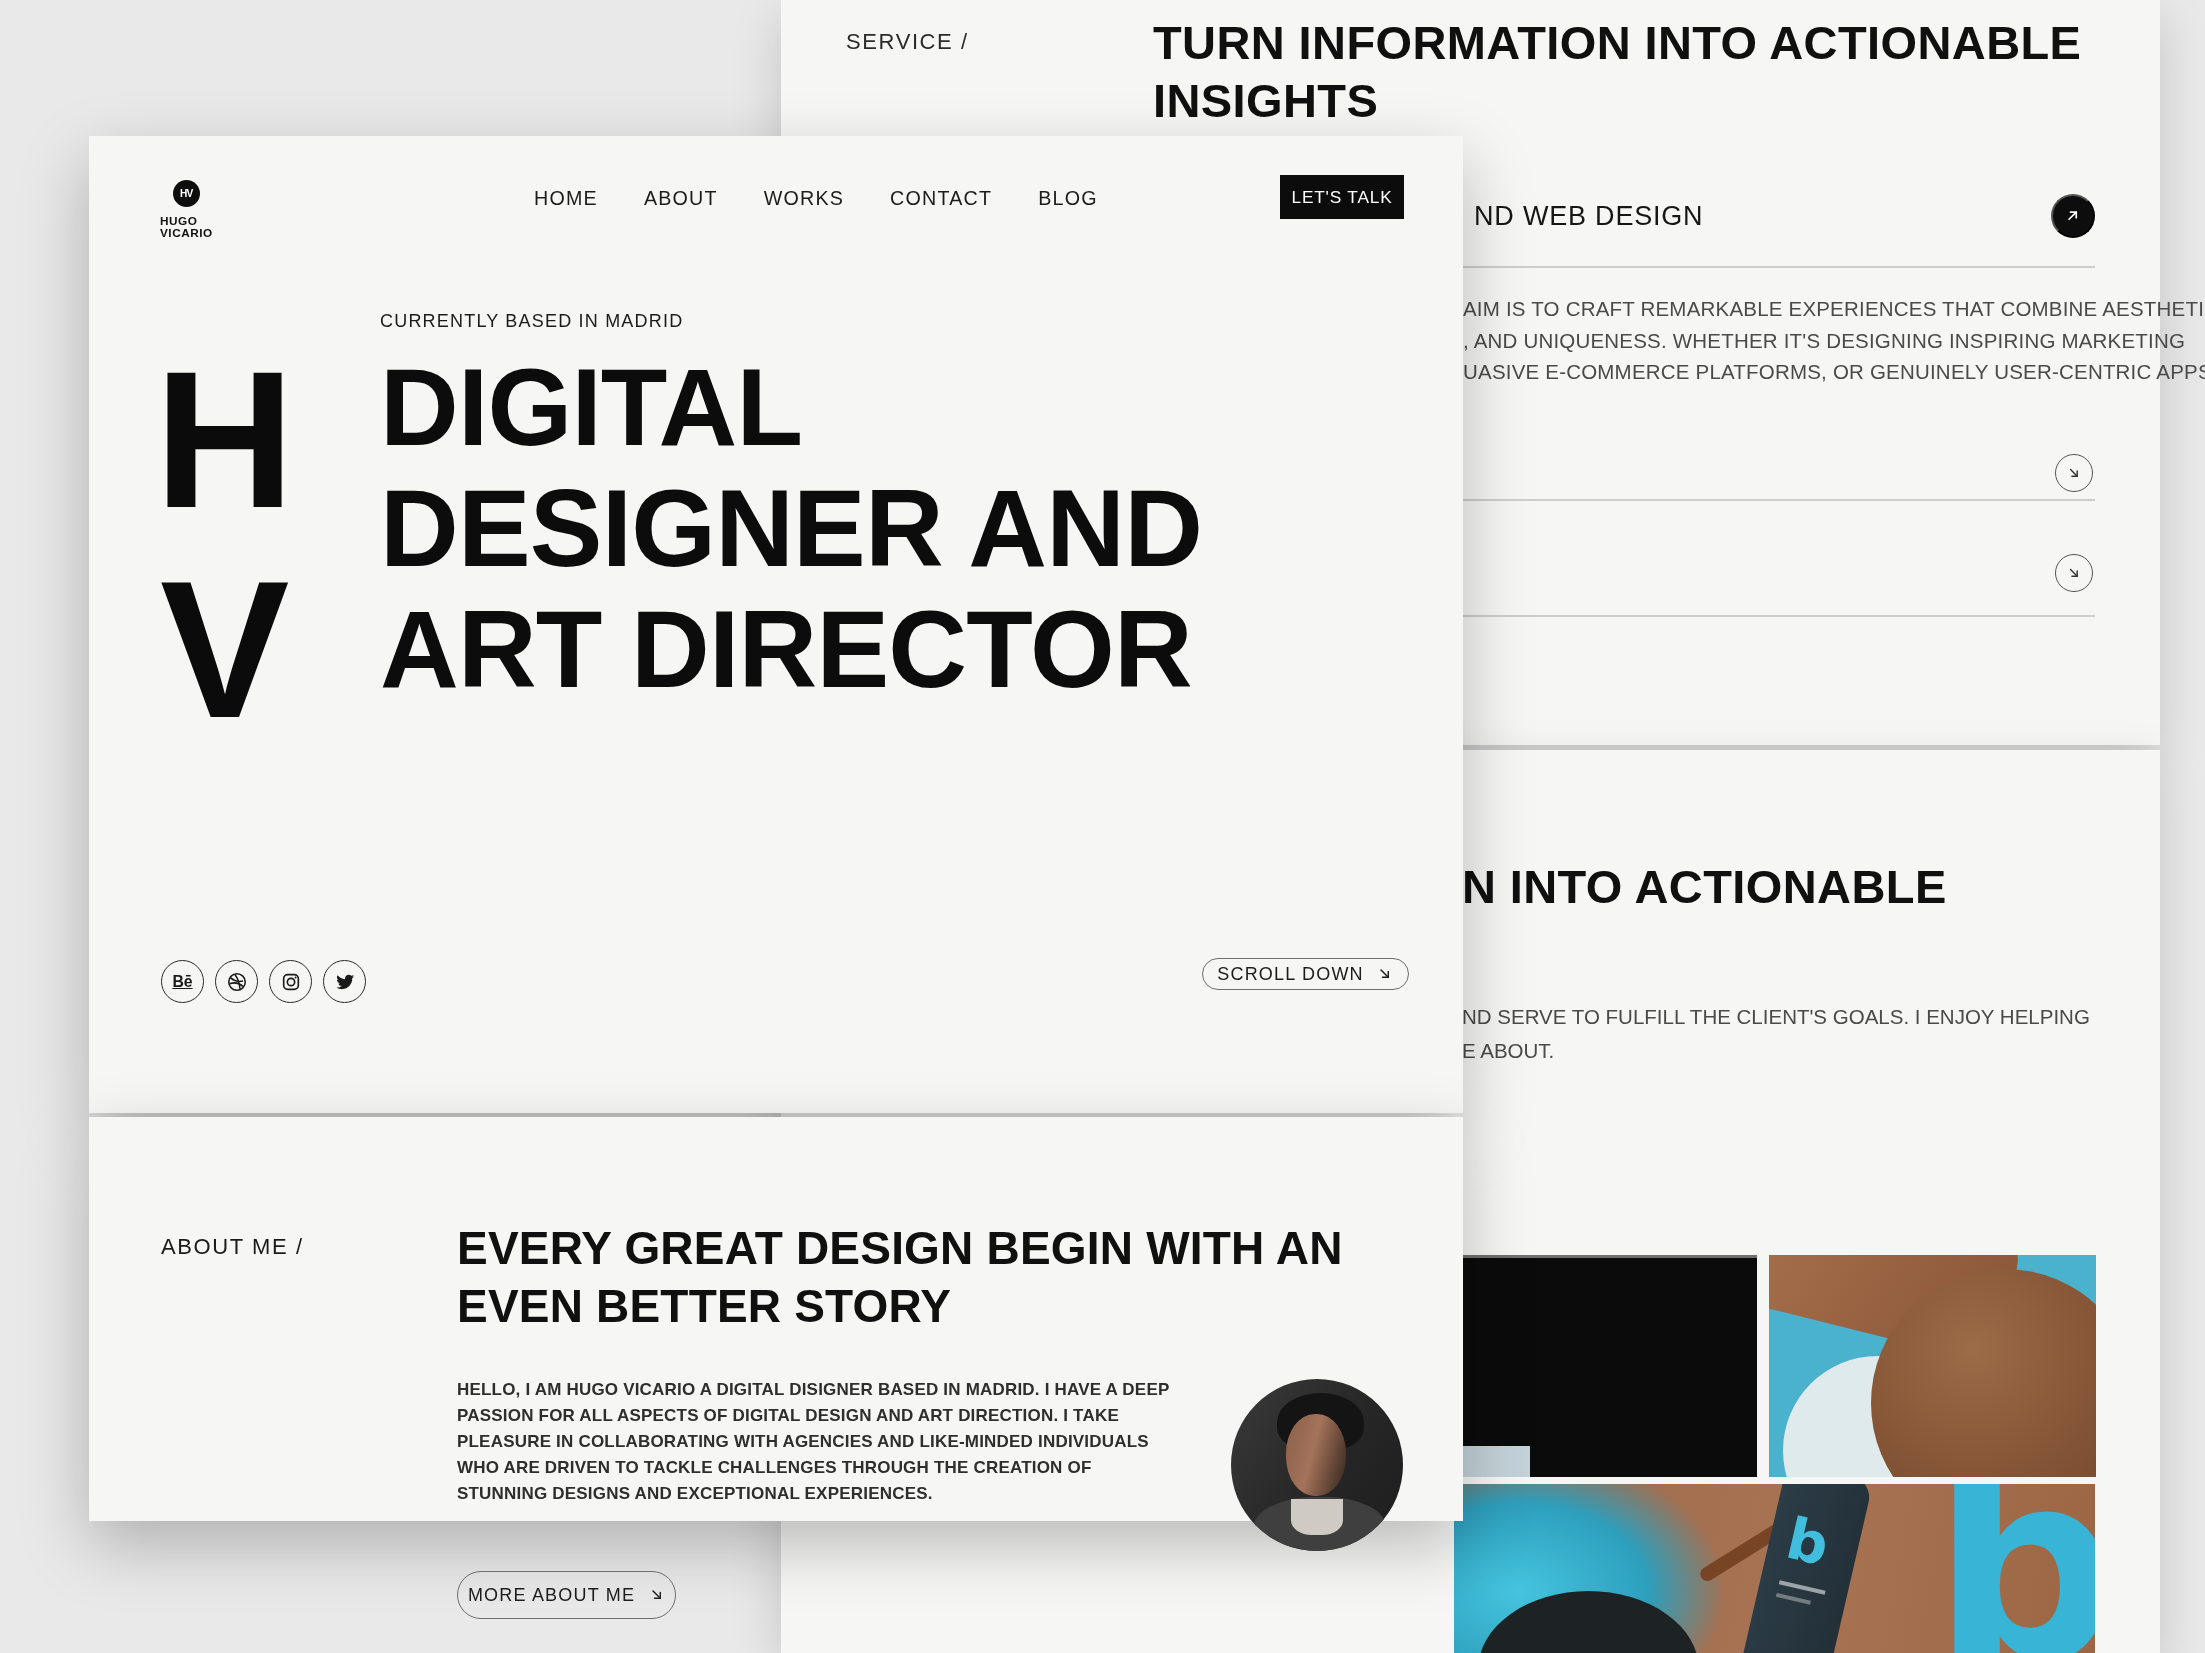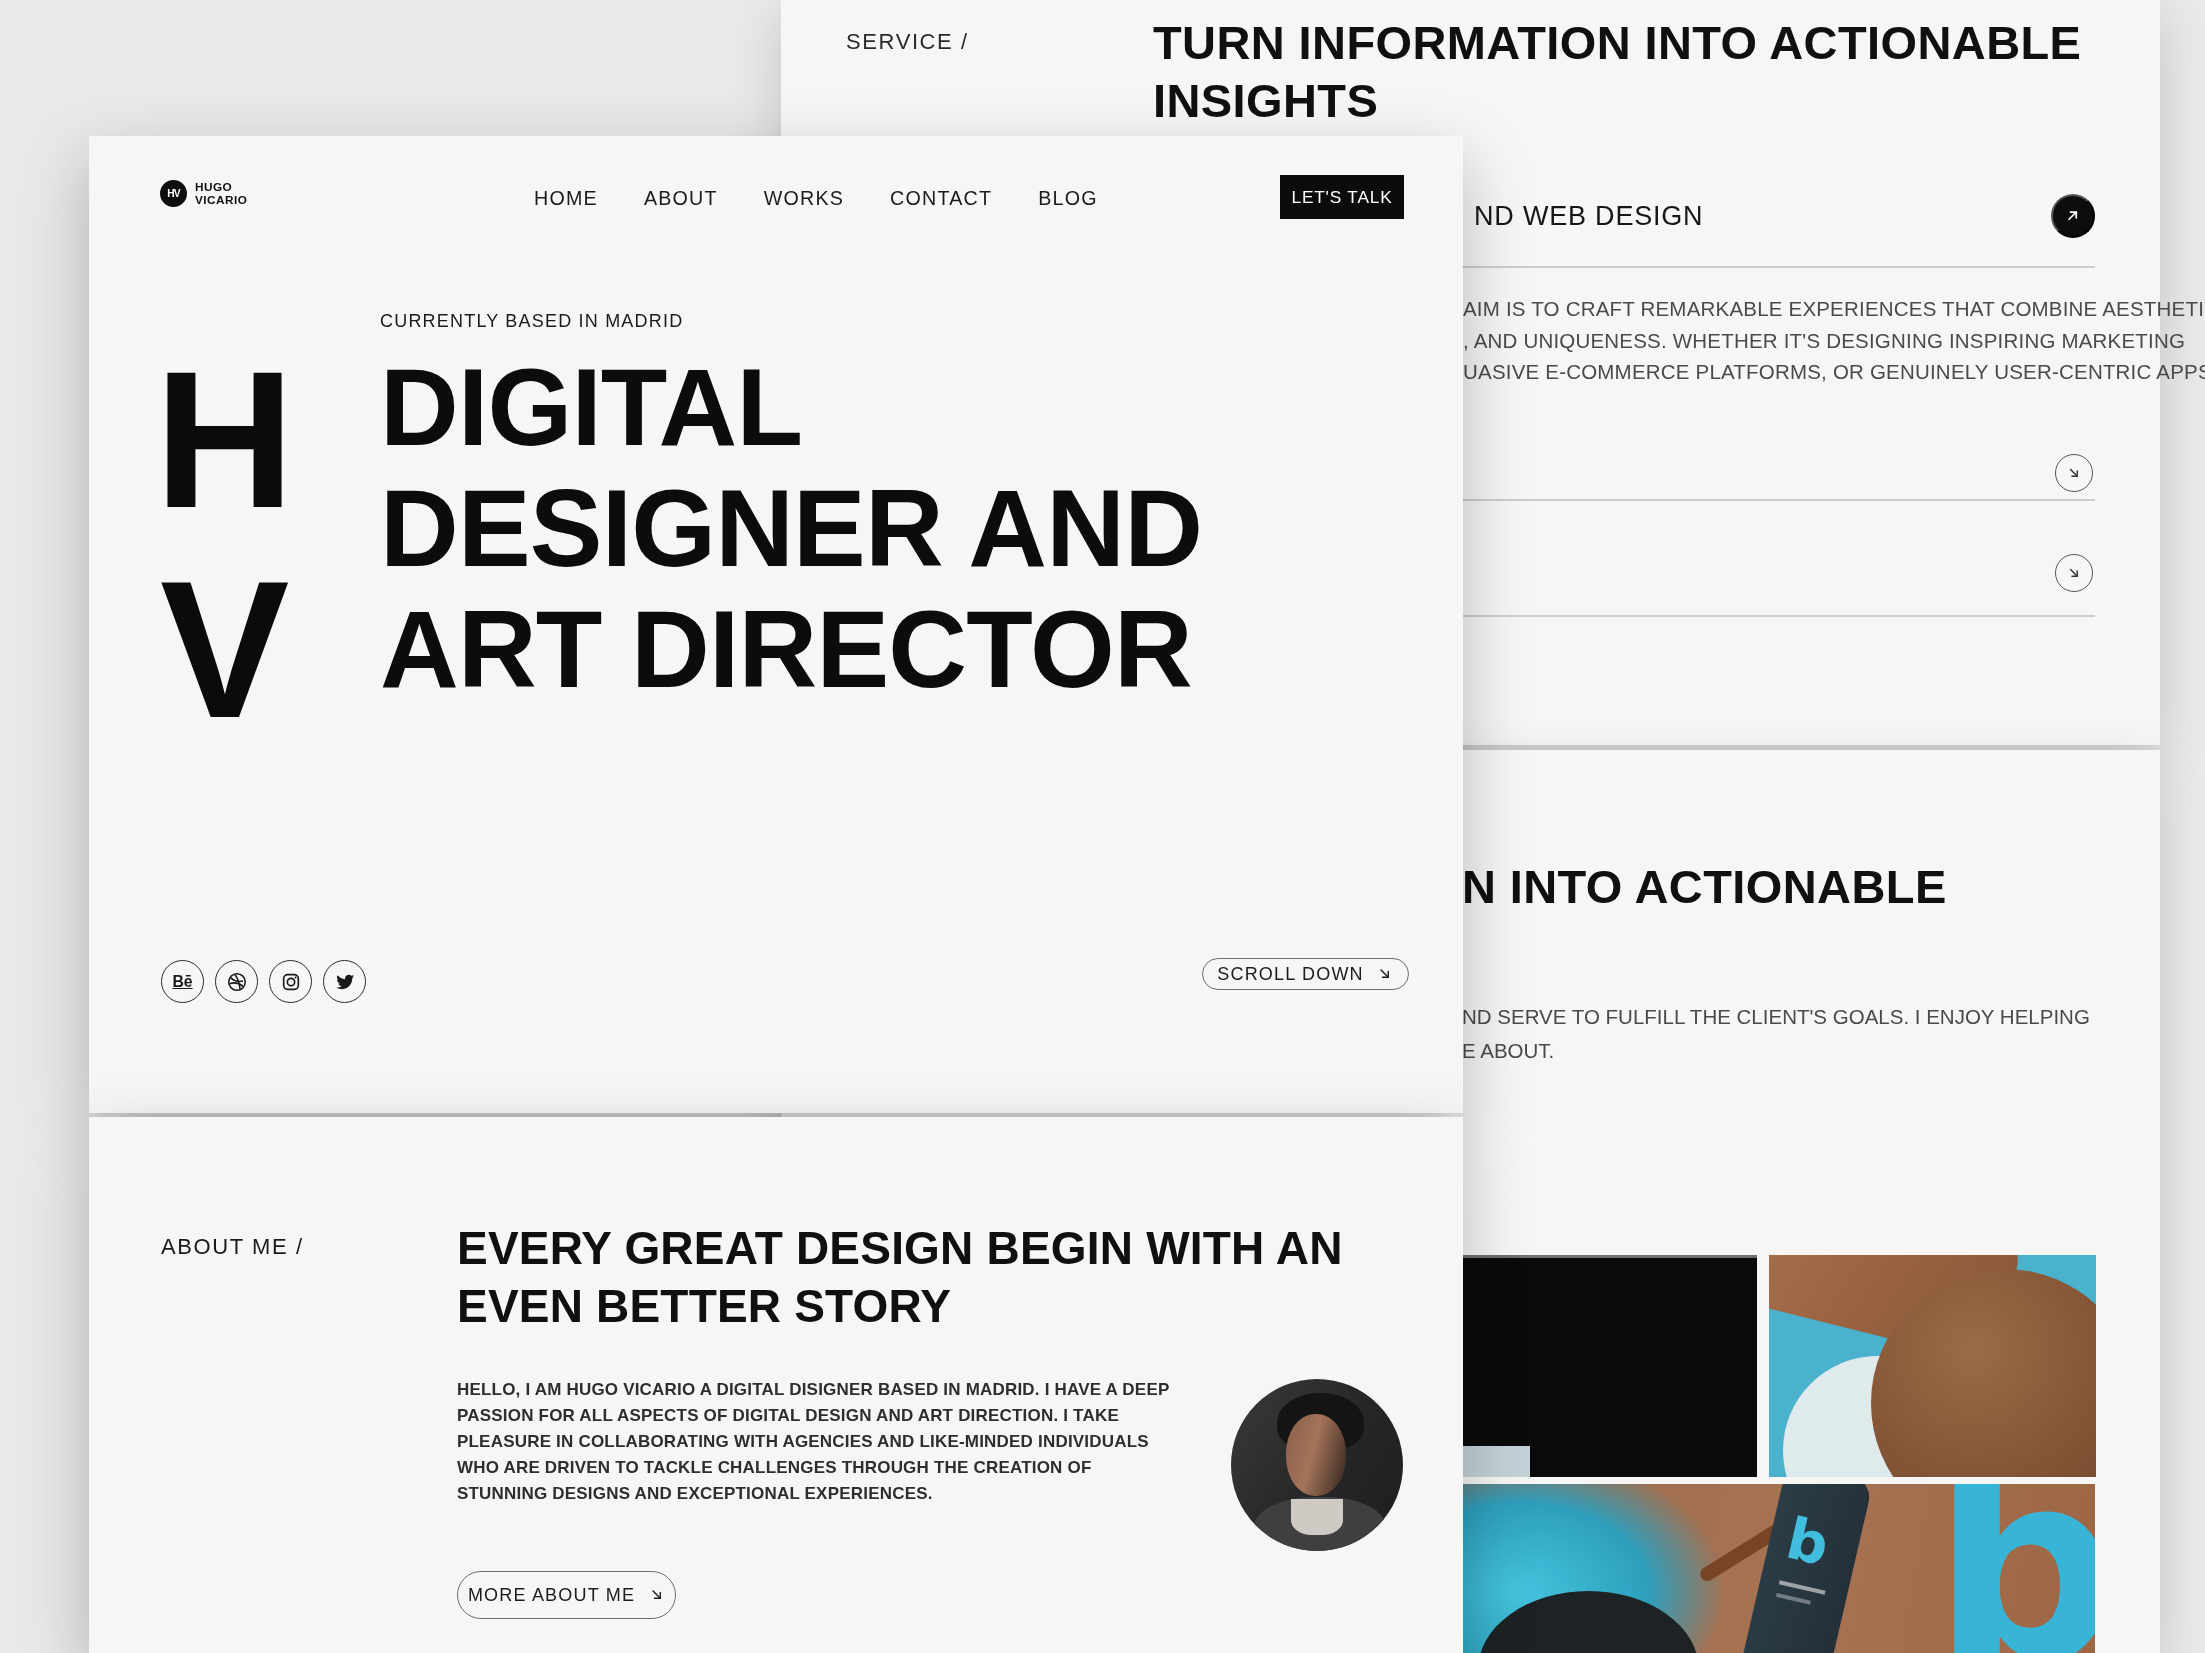--- a/index.html
+++ b/index.html
@@ -41,23 +41,23 @@
   .img-c .bottle { position:absolute; left:307px; top:-15.8px; width:88px; height:228px; border-radius:22px; background:linear-gradient(95deg,#2c3d47,#222f37); transform:rotate(13deg); }
   .img-c .bottle-b { position:absolute; left:17.3px; top:41px; font-size:57px; font-weight:700; color:#41bedd; font-family:"DejaVu Sans", sans-serif; }
   .img-c .bottle-line1 { position:absolute; left:19px; top:118px; width:47px; height:3.9px; background:rgba(255,255,255,.55); }
   .img-c .bottle-line2 { position:absolute; left:19px; top:131px; width:35px; height:3.9px; background:rgba(255,255,255,.35); }
   .img-c .big-b { position:absolute; right:-23.6px; top:-47px; font-size:260px; font-weight:700; color:#38b4d6; font-family:"DejaVu Sans", sans-serif; line-height:1; }
 
   
   .fg-frame { position:absolute; left:89px; top:136px; width:1374px; height:1518px; z-index:2; }
   .fg-screen { position:absolute; left:0; width:100%; background:#f6f6f5; box-shadow:0 23.6px 63px rgba(0,0,0,.25); }
   .fg-screen1 { top:0; height:977px; }
-  .fg-screen2 { top:981px; height:536px; }
-
-  .logo { left:71px; top:44px; display:flex; align-items:center; gap:7.9px; }
+  .fg-screen2 { top:981px; height:404px; }
+
+  .logo { left:71px; top:44px; display:flex; align-items:center; gap:7.9px;flex-direction:column; }
   .logo-mark { width:27px; height:27px; border-radius:50%; background:#0d0d0d; color:#fff; font-size:10.2px; font-weight:700; display:flex; align-items:center; justify-content:center; letter-spacing:-0.8px; }
   .logo-text { font-size:11.8px; line-height:12.6px; font-weight:700; letter-spacing:0.5px; color:#101010; }
   .nav { left:445px; top:51px; display:flex; gap:46px; }
   .nav a { font-size:19.7px; letter-spacing:1.2px; color:#1c1c1c; text-decoration:none; white-space:nowrap; }
   .cta { left:1191px; top:39px; width:124px; height:44px; background:#0c0c0c; color:#fff; font-size:17.3px; letter-spacing:0.8px; display:flex; align-items:center; justify-content:center; border:none; }
 
   .eyebrow { left:291px; top:175px; font-size:18px; letter-spacing:1.2px; color:#1b1b1b; white-space:nowrap;text-align:center; }
   .monogram { left:23.6px; top:199px; width:224px; text-align:center; font-size:194px; font-weight:700; line-height:210px; color:#0b0b0b; }
   .hero-title { left:291px; top:211px; font-size:109px; line-height:121px; font-weight:600; letter-spacing:-0.8px; color:#0c0c0c; white-space:nowrap; }
   .hero-desc { left:291px; top:584px; width:984px; font-size:21px; line-height:26px; letter-spacing:0.2px; color:#2e2e2e; }

